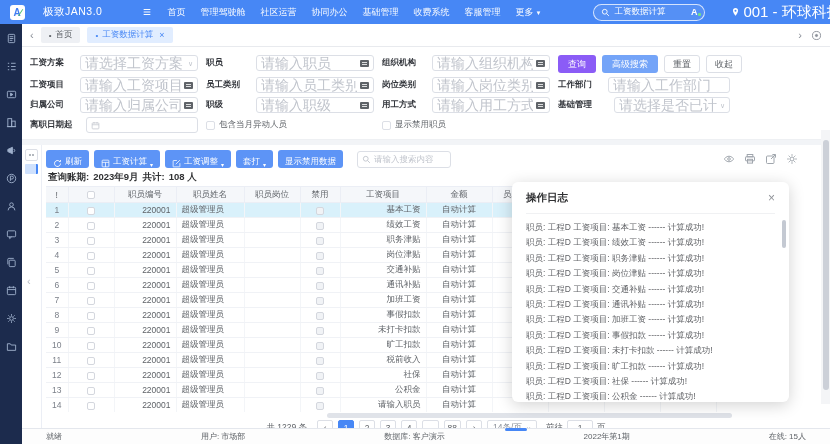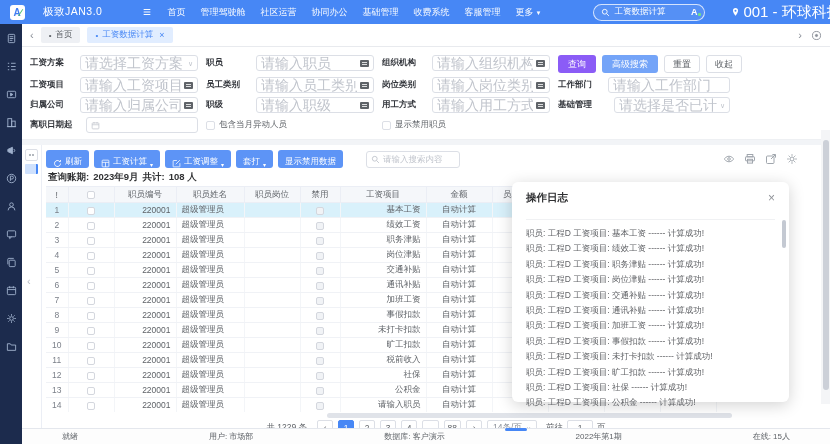--- a/index.html
+++ b/index.html
@@ -57,21 +57,21 @@
 .rail{width:20px;border-right:1px solid #ebeef5;flex:none;position:relative}
 .rail-btn{width:13px;height:12px;border:1px solid #dcdfe6;border-radius:2px;margin:4px auto 3px auto;display:flex;align-items:center;justify-content:center;gap:1px;cursor:pointer}
 .rail-btn b{width:2px;height:2px;background:#9aa0a8;border-radius:50%}
 .rail-sel{width:13px;height:10px;background:#cfe1fd;border-right:2px solid #4787f5;margin:0 auto;border-radius:1px;cursor:pointer}
 .rail-collapse{position:absolute;top:46%;left:5px;color:#b8bdc6;font-size:11px;cursor:pointer}
 .maincontent{flex:1;display:flex;flex-direction:column;min-width:0;padding:0 4px}
 
 .toolbar{height:24px;display:flex;align-items:center;gap:5px;padding-top:4px;flex:none}
 .tbtn{height:18px;background:#5d94f6;color:#fff;border:0;border-radius:3px;padding:0 7px;font-size:8.5px;display:flex;align-items:flex-end;gap:3px;cursor:pointer;font-family:inherit;white-space:nowrap}
 .dcaret{font-size:6px}
-.tsearch{width:94px;height:17px;border:1px solid #dcdfe6;border-radius:3px;display:flex;align-items:center;padding:0 4px;gap:3px;margin-left:18px}
+.tsearch{width:94px;height:17px;border:1px solid #dcdfe6;border-radius:3px;display:flex;align-items:center;padding:0 4px;gap:3px;margin-left:9px}
 .tsearch input{flex:1;min-width:0;border:0;outline:0;font-size:8.5px}
 .tsearch input::placeholder{color:#c0c4cc}
 .ticons{margin-left:auto;display:flex;gap:9px;align-items:center;margin-right:28px;color:#a0a6ad}
 .ticons .ic{cursor:pointer}
 
 .summary{height:17px;display:flex;align-items:center;gap:4px;font-size:9.5px;font-weight:bold;color:#303133;flex:none;padding-left:2px}
 
 .tablewrap{height:226px;overflow:hidden;flex:none;position:relative}
 table{border-collapse:collapse;table-layout:fixed;width:670px;font-size:8.5px}
 th{height:16px;background:#f5f7fa;color:#5f6368;font-weight:normal;border-right:1px solid #ebeef5;border-bottom:1px solid #ebeef5;border-top:1px solid #ebeef5;padding:0 4px;white-space:nowrap;overflow:hidden;text-align:center}
@@ -90,24 +90,24 @@
 
 .pagination{flex:1;display:flex;align-items:center;justify-content:center;gap:5px;font-size:8.5px;color:#5f6368}
 .pg-total{margin-right:5px}
 .pg-pages{display:flex;gap:5px}
 .pg-box{min-width:16px;height:16px;border:1px solid #dcdfe6;border-radius:2px;display:flex;align-items:center;justify-content:center;padding:0 3px;background:#fff;cursor:pointer}
 .pg-page.active{background:#4787f5;border-color:#4787f5;color:#fff}
 .pg-select{height:16px;border:1px solid #dcdfe6;border-radius:2px;display:flex;align-items:center;gap:4px;padding:0 5px;color:#8a8f98;cursor:pointer}
 .pg-goto{display:flex;align-items:center;gap:4px;margin-left:4px}
 .pg-input{width:26px;height:16px;border:1px solid #dcdfe6;border-radius:2px;text-align:center;font-size:8.5px;outline:0;color:#5f6368}
 
-.statusbar{height:16px;border-top:1px solid #e4e7ed;background:#fdfdfd;display:flex;align-items:center;justify-content:space-between;padding:0 40px;font-size:8px;color:#5f6368;flex:none}
+.statusbar{height:16px;border-top:1px solid #e4e7ed;background:#fdfdfd;display:flex;align-items:center;justify-content:space-between;padding:0 24px;font-size:8px;color:#5f6368;flex:none}
 
 .dialog{position:absolute;left:512px;top:182px;width:277px;height:220px;background:#fff;border-radius:6px;box-shadow:0 3px 16px rgba(0,0,0,.18);z-index:40;padding:9px 14px 6px 14px}
-.dlg-head{display:flex;justify-content:space-between;align-items:center;border-bottom:1px solid #f0f1f3;padding-bottom:14px}
+.dlg-head{display:flex;justify-content:space-between;align-items:center;border-bottom:1px solid #f0f1f3;padding-bottom:8px}
 .dlg-title{font-size:10.5px;font-weight:bold;color:#303133}
 .dlg-close{color:#909399;font-size:12px;cursor:pointer;line-height:1}
 .dlg-body{margin-top:6px}
 .log-item{height:15.4px;line-height:15.4px;font-size:8.5px;color:#606266;white-space:nowrap;overflow:hidden}
 .dlg-scroll{position:absolute;right:3px;top:38px;width:4px;height:28px;background:#c4c9d2;border-radius:2px;cursor:pointer}
 
 .vtrack{position:absolute;right:0;top:130px;width:9px;height:274px;background:#f4f5f7;z-index:30}
 .vthumb{position:absolute;right:1px;top:140px;width:6px;height:250px;background:#ccd0d8;border-radius:3px;z-index:31;cursor:pointer}
 .bluethumb{position:absolute;left:505px;top:428px;width:22px;height:3px;background:#4787f5;border-radius:2px;z-index:31}
 </style>

